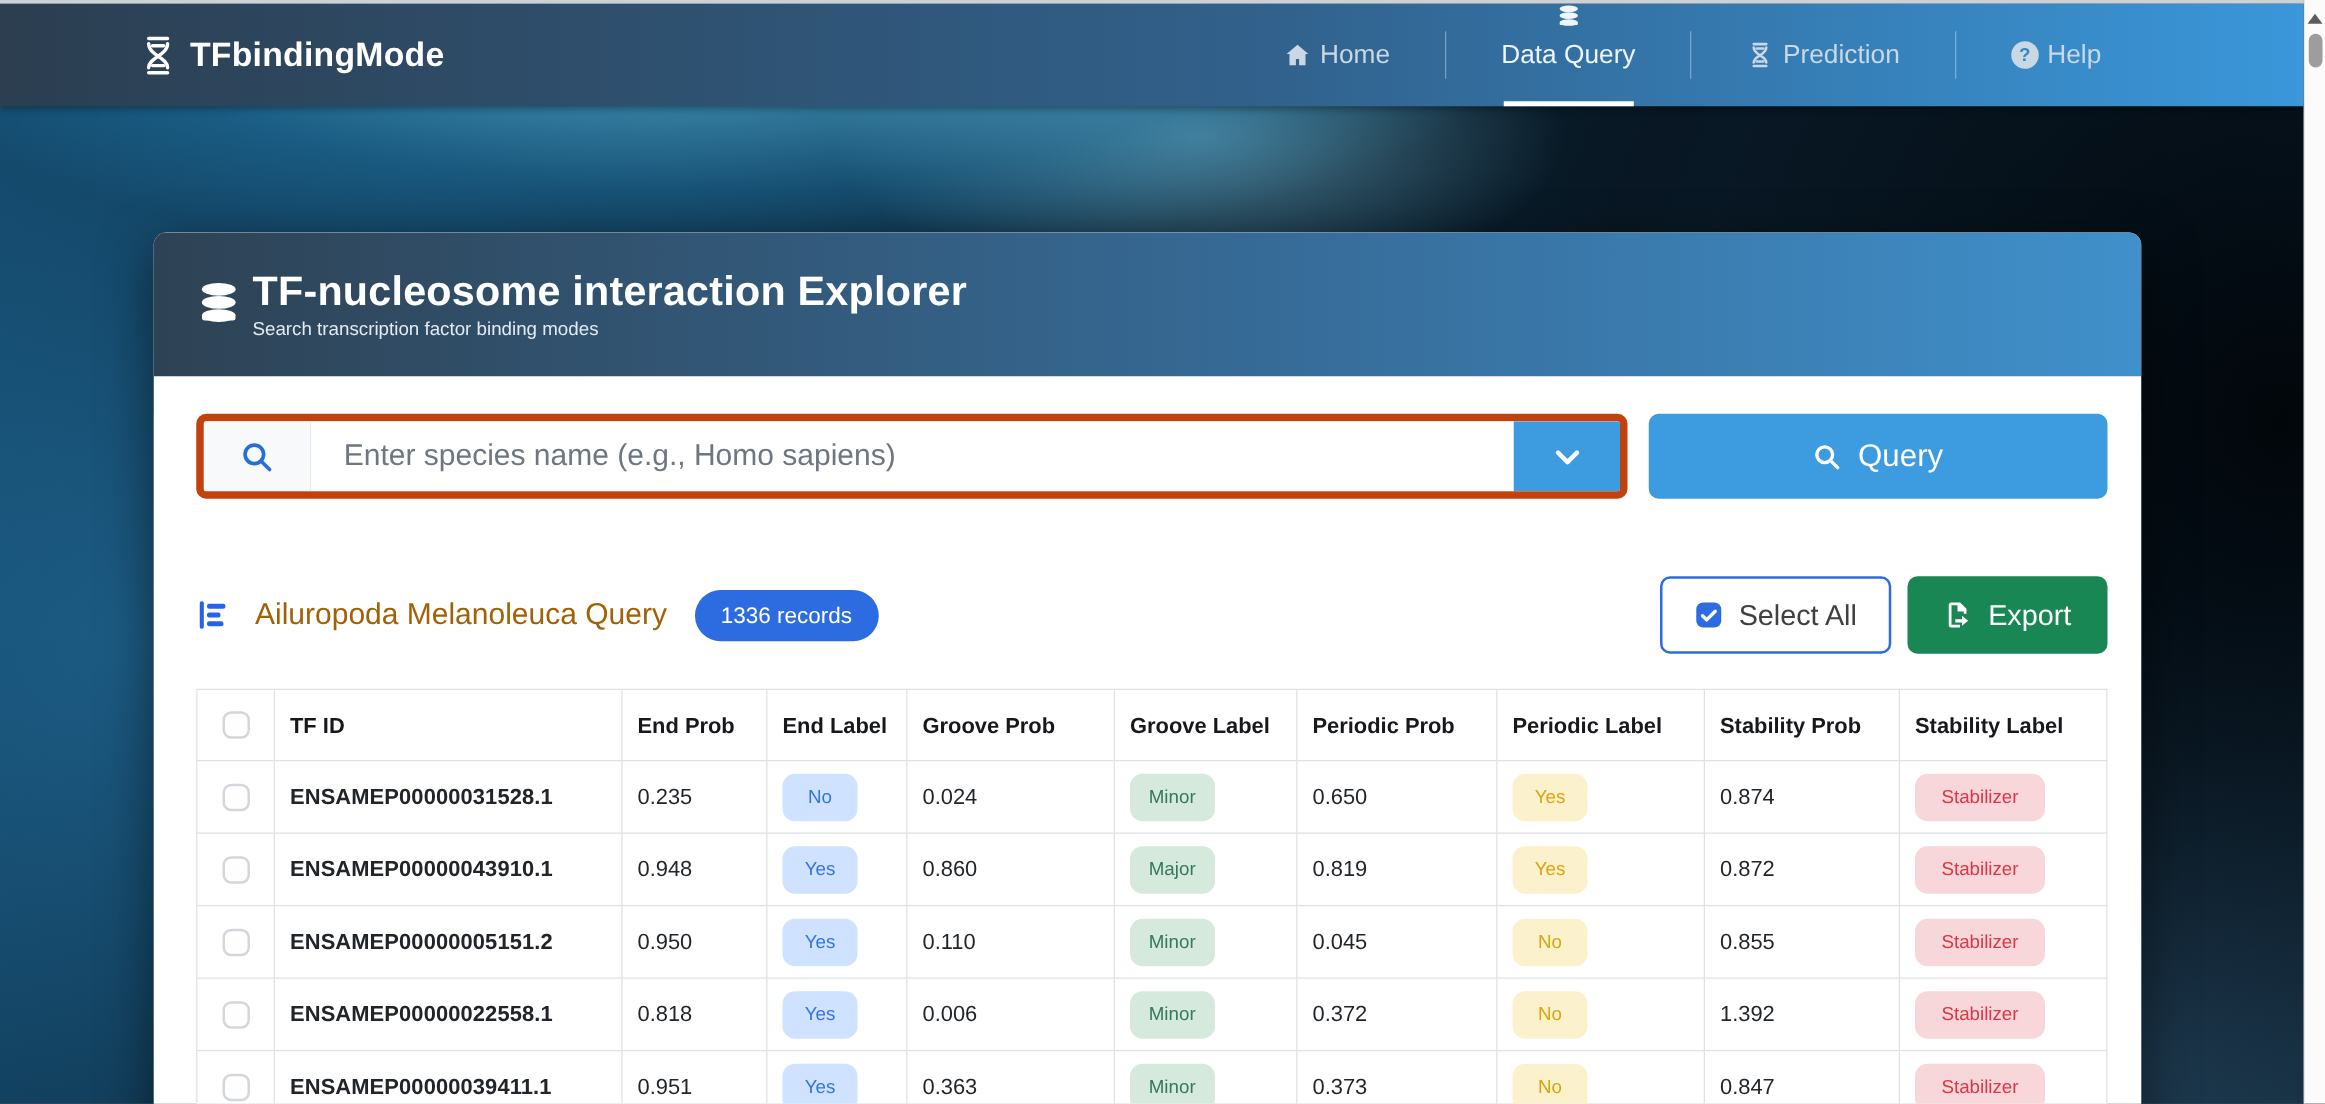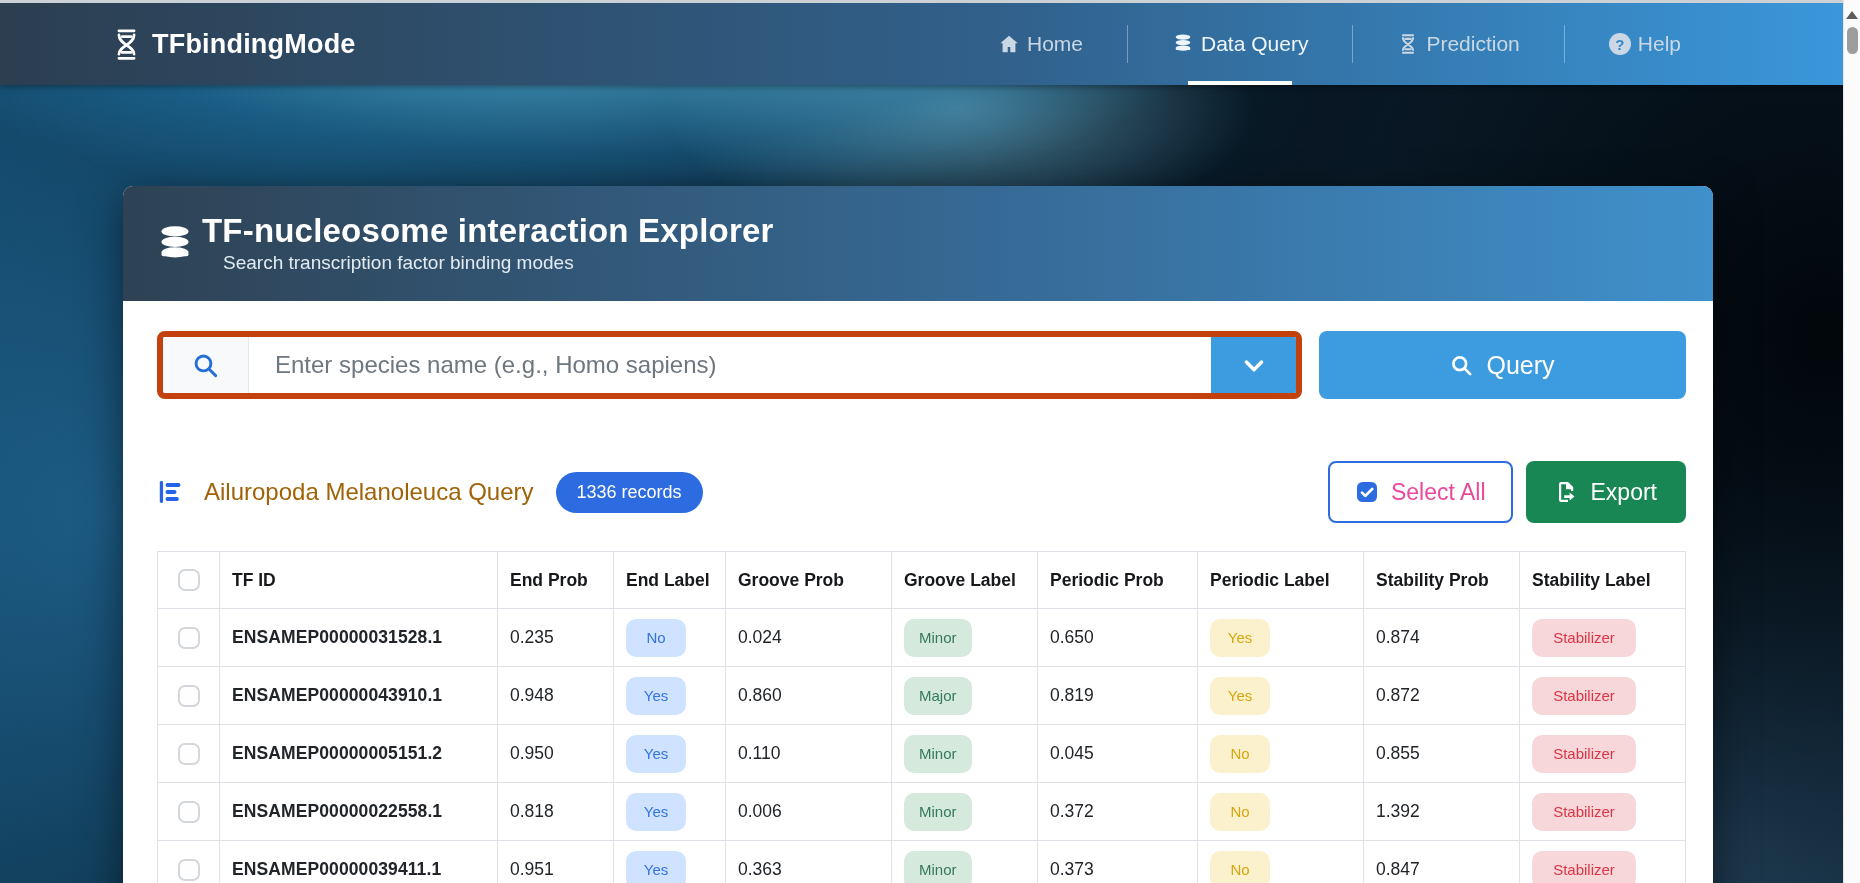--- a/index.html
+++ b/index.html
@@ -21,35 +21,35 @@
   .navbar { position:relative; height:82px; display:flex; align-items:center;
     background:linear-gradient(90deg,#2c3e50 0%, #31618c 55%, #3a97da 100%);
     box-shadow:0 2px 6px rgba(0,0,0,0.35); z-index:5; }
   .brand { display:flex; align-items:center; gap:9px; margin-left:110px; color:#ffffff;
     font-size:27px; font-weight:bold; letter-spacing:0.2px; cursor:pointer; }
   .brand svg { width:33px; height:33px; }
   .nav-list { margin-left:auto; margin-right:118px; display:flex; align-items:center; height:100%; }
   .nav-item { position:relative; height:100%; display:flex; align-items:center; gap:7px;
     padding:0 44px; font-size:21px; color:#c9d8e4; cursor:pointer; }
   .nav-item svg { width:22px; height:22px; }
-  .nav-item.active { color:#eef6fc; }
+  .nav-item.active { color:#eef6fc;flex-direction:column; }
   .nav-item.active .underline { position:absolute; bottom:0; left:50%; transform:translateX(-50%);
     width:104px; height:4px; background:#ffffff; }
   .nav-sep { width:1px; height:38px; background:rgba(255,255,255,0.35); }
   .help-circle { width:22px; height:22px; border-radius:50%; background:#c9d8e4; color:#3588c8;
     font-size:15px; font-weight:bold; display:flex; align-items:center; justify-content:center; }
 
   
   .card { position:absolute; left:123px; top:183px; width:1590px; height:745px;
     border-radius:10px; overflow:hidden; box-shadow:0 14px 42px rgba(0,0,0,0.5); background:#ffffff; }
   .card-header { height:115px; display:flex; align-items:center; padding-left:34px;
     background:linear-gradient(90deg,#2e4254 0%, #366a96 55%, #4090cb 100%); color:#ffffff; }
   .card-header .db-icon { width:36px; height:40px; margin-right:9px; flex:0 0 auto; }
   .hero-text h1 { font-size:33px; font-weight:bold; letter-spacing:0.2px; line-height:1.1; }
-  .hero-text p { font-size:19px; color:#e3ebf2; margin-top:3px; font-weight:normal;margin-left:21px; }
+  .hero-text p { font-size:15px; color:#e3ebf2; margin-top:3px; font-weight:normal; }
   .card-body { background:#ffffff; height:630px; }
 
   
   .search-row { display:flex; margin:30px 27px 0 34px; height:68px; }
   .input-group { flex:1; display:flex; border:6px solid #c2410c; border-radius:8px; overflow:hidden; background:#fff; }
   .input-prefix { width:86px; background:#f8f9fa; border-right:1px solid #e6e9ec;
     display:flex; align-items:center; justify-content:center; color:#2570d8; }
   .input-prefix svg { width:27px; height:27px; }
   .species-input { flex:1; border:none; outline:none; font-size:24px; color:#3e444a;
     padding:0 26px; font-family:"Liberation Sans",sans-serif; }
@@ -64,21 +64,21 @@
 
   
   .results-row { display:flex; align-items:center; margin:62px 27px 0 34px; height:62px; }
   .results-left { display:flex; align-items:center; }
   .chart-icon { width:28px; height:28px; margin-right:19px; }
   .results-title { font-size:24px; color:#a16207; }
   .records-badge { margin-left:22px; background:#2d6ce0; color:#fff; font-size:18px;
     height:41px; display:flex; align-items:center; padding:0 21px; border-radius:21px; }
   .results-right { margin-left:auto; display:flex; gap:13px; }
   .select-all-btn { height:62px; padding:0 25px; background:#fff; border:2px solid #2d6ce0;
-    color:#ec4899; border-radius:8px; font-size:23px; display:flex; align-items:center; gap:12px;
+    color:#404040; border-radius:8px; font-size:23px; display:flex; align-items:center; gap:12px;
     cursor:pointer; font-family:"Liberation Sans",sans-serif; }
   .select-all-btn svg { width:24px; height:24px; }
   .export-btn { height:62px; padding:0 29px; background:#198754; border:none; color:#fff;
     border-radius:8px; font-size:23px; display:flex; align-items:center; gap:12px; cursor:pointer;
     font-family:"Liberation Sans",sans-serif; }
   .export-btn svg { width:24px; height:24px; }
 
   
   .table-wrap { margin:28px 27px 0 34px; }
   table { width:1528px; table-layout:fixed; border-collapse:collapse; background:#fff; }

